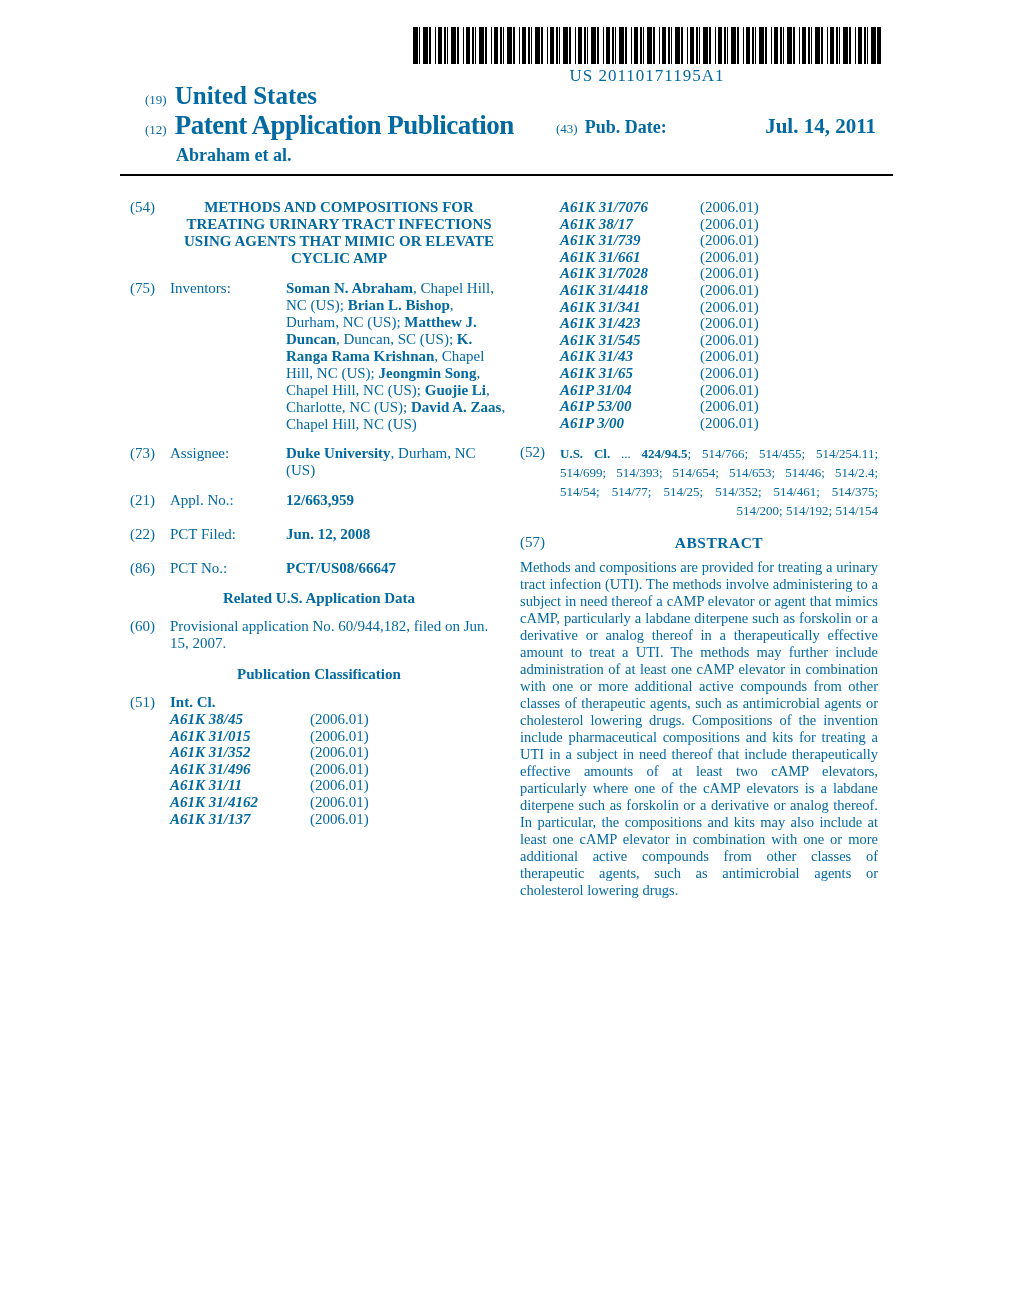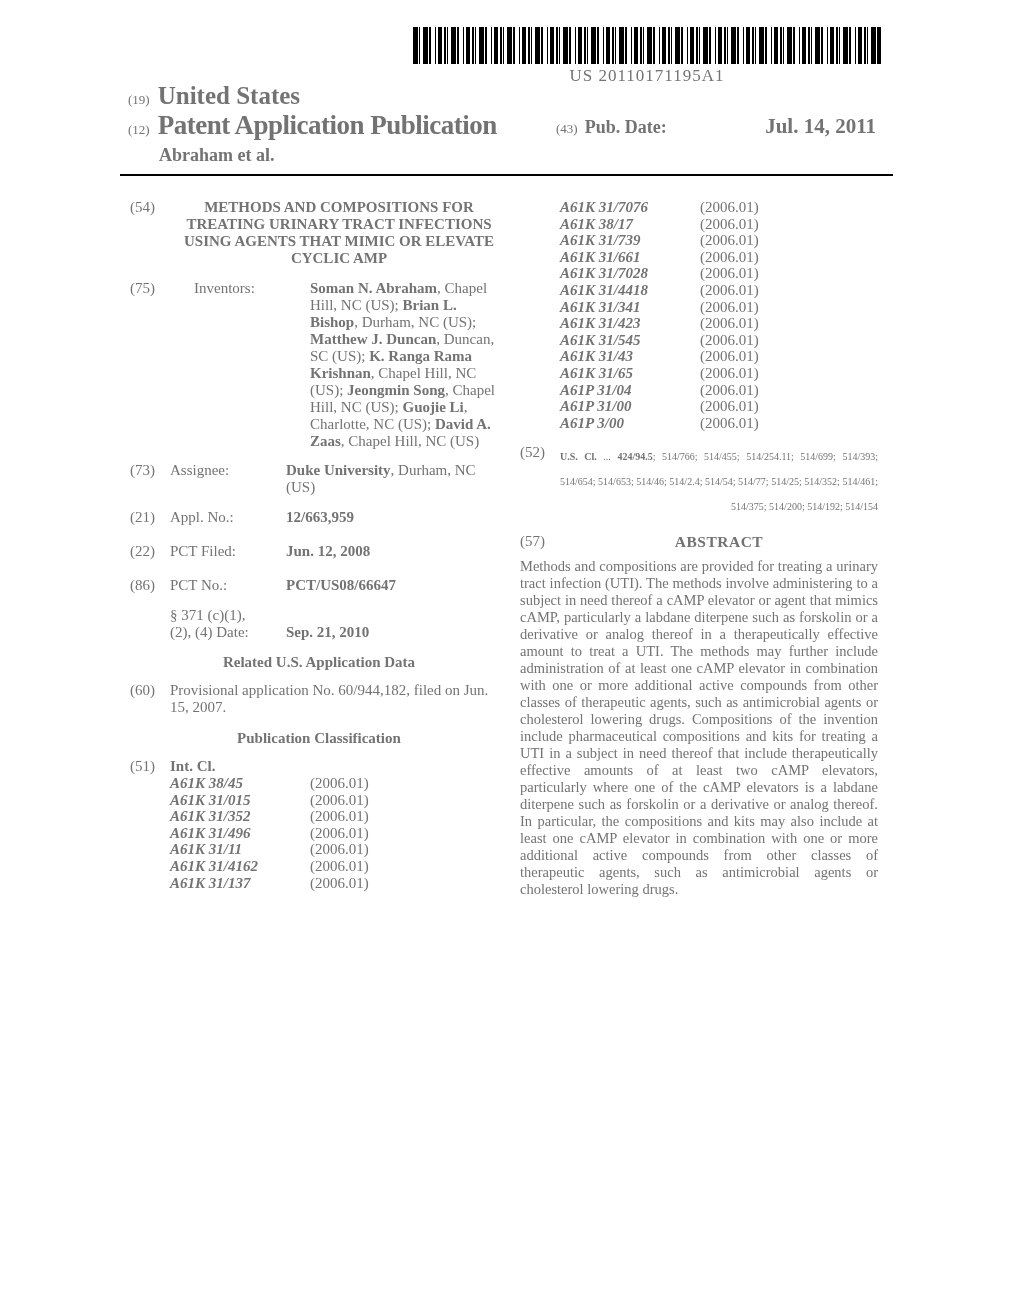--- a/index.html
+++ b/index.html
@@ -2,21 +2,21 @@
 <html><head>
 <meta charset="utf-8">
 <style>
   * { box-sizing: border-box; margin: 0; padding: 0; }
   html, body { background: #ffffff; }
   .page {
     position: relative;
     width: 1020px;
     height: 1314px;
     background: #ffffff;
-    color: #737373;
+    color: #0369a1;
     font-family: "Liberation Serif", "DejaVu Serif", serif;
     overflow: hidden;
   }
 
   
   .barcode-block { position: absolute; left: 413px; top: 27px; width: 468px; }
   .barcode {
     height: 37px;
     background: repeating-linear-gradient(90deg,
       #000 0px,  #000 2px,  #fff 2px,  #fff 3px,
@@ -24,21 +24,21 @@
       #000 7px,  #000 12px, #fff 12px, #fff 13px,
       #000 13px, #000 15px, #fff 15px, #fff 19px,
       #000 19px, #000 20px, #fff 20px, #fff 22px,
       #000 22px, #000 26px, #fff 26px, #fff 28px);
     border-left: 3px solid #000;
     border-right: 3px solid #000;
   }
   .barcode-num { margin-top: 2px; text-align: center; font-size: 17px; letter-spacing: 1px; }
 
   
-  .hdr-left { position: absolute; left: 128px; top: 82px; }
+  .hdr-left { position: absolute; left: 145px; top: 82px; }
   .hdr-line { display: flex; align-items: baseline; }
   .tagnum { font-size: 13px; flex: none; }
   .country { font-size: 25px; font-weight: bold; margin-left: 8px; }
   .kind { font-size: 27px; font-weight: bold; margin-left: 8px; letter-spacing: -0.5px; }
   .authors { font-size: 18px; font-weight: bold; margin-left: 31px; margin-top: 4px; }
 
   .hdr-right { position: absolute; left: 556px; top: 114px; width: 320px; }
   .hr-row { display: flex; align-items: baseline; }
   .hr-row + .hr-row { margin-top: 5px; }
   .hr-label { font-size: 18px; font-weight: bold; margin-left: 7px; white-space: nowrap; }
@@ -55,38 +55,38 @@
   .num { flex: 0 0 40px; font-size: 15px; }
   .ebody { flex: 1; min-width: 0; }
 
   .title { font-weight: bold; font-size: 15px; line-height: 17px; text-align: center; }
 
   .kv { display: flex; justify-content: center; }
   .k { flex: 0 0 100px; font-size: 15px; line-height: 17px; }
   .v { flex: 1; font-size: 15px; line-height: 17px; margin-left: 16px; }
   .b { font-weight: bold; }
 
-  .mb12 { margin-bottom: 12px; gap: 24px; }
+  .mb12 { margin-bottom: 12px; }
   .mb13 { margin-bottom: 13px; }
   .mb17 { margin-bottom: 17px; }
 
   .s371 { margin-top: 13px; }
   .s371 .v { align-self: flex-end; }
 
   .center-h { text-align: center; font-weight: bold; font-size: 15px; margin: 5px 0 11px; }
   .center-h2 { text-align: center; font-weight: bold; font-size: 15px; margin: 14px 0 11px; }
 
   .hang { font-size: 15px; line-height: 17px; }
 
   .icl-label { font-weight: bold; font-size: 15px; line-height: 17px; }
   .icl-row { display: flex; font-size: 15px; line-height: 16.6px; }
   .icl-code { flex: 0 0 140px; font-weight: bold; font-style: italic; }
   .icl-cont { padding-left: 40px; }
 
-  .uscl { font-size: 10px; line-height: 25px; text-align: justify; text-align-last: right; }
+  .uscl { font-size: 13px; line-height: 19px; text-align: justify; text-align-last: right; }
   .abs-header { text-align: center; font-weight: bold; font-size: 15.5px; letter-spacing: 0.5px; }
   .abstract-text {
     font-size: 14.5px;
     line-height: 17px;
     text-align: justify;
     margin-top: 7px;
   }
 </style>
 </head>
 <body>
@@ -161,27 +161,20 @@
         </div>
       </div>
 
       <div class="entry mb13">
         <div class="num">(86)</div>
         <div class="ebody">
           <div class="kv">
             <div class="k">PCT No.:</div>
             <div class="v b">PCT/US08/66647</div>
           </div>
-          <div class="kv s371">
-            <div class="k">
-              <div>§ 371 (c)(1),</div>
-              <div>(2), (4) Date:</div>
-            </div>
-            <div class="v b">Sep. 21, 2010</div>
-          </div>
         </div>
       </div>
 
       <div class="center-h">Related U.S. Application Data</div>
 
       <div class="entry">
         <div class="num">(60)</div>
         <div class="ebody hang">Provisional application No. 60/944,182, filed on Jun. 15, 2007.</div>
       </div>
 
@@ -269,21 +262,21 @@
           </div>
         <div class="icl-row">
             <span class="icl-code">A61K 31/65</span>
             <span class="icl-ver">(2006.01)</span>
           </div>
         <div class="icl-row">
             <span class="icl-code">A61P 31/04</span>
             <span class="icl-ver">(2006.01)</span>
           </div>
         <div class="icl-row">
-            <span class="icl-code">A61P 31/00</span>
+            <span class="icl-code">A61P 53/00</span>
             <span class="icl-ver">(2006.01)</span>
           </div>
         <div class="icl-row">
             <span class="icl-code">A61P 3/00</span>
             <span class="icl-ver">(2006.01)</span>
           </div>
       </div>
 
       <div class="entry" style="margin-top:13px;">
         <div class="num">(52)</div>

